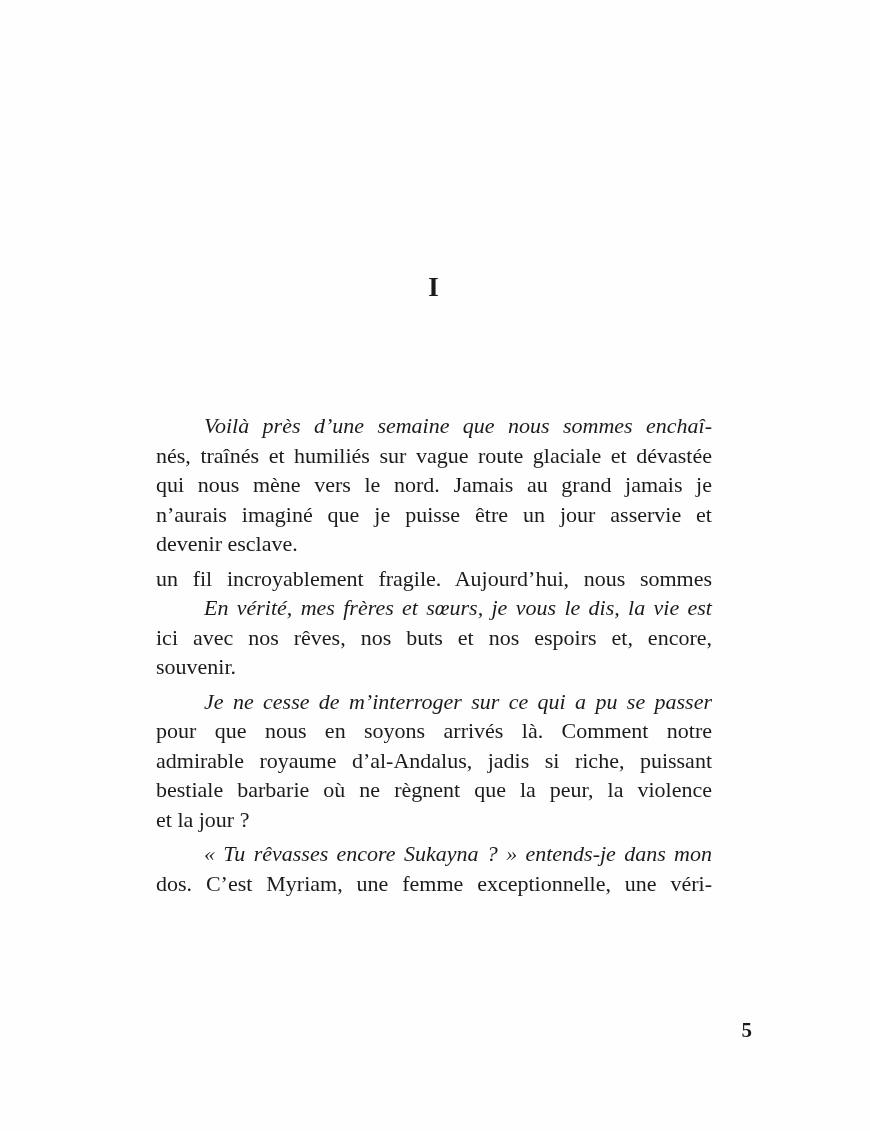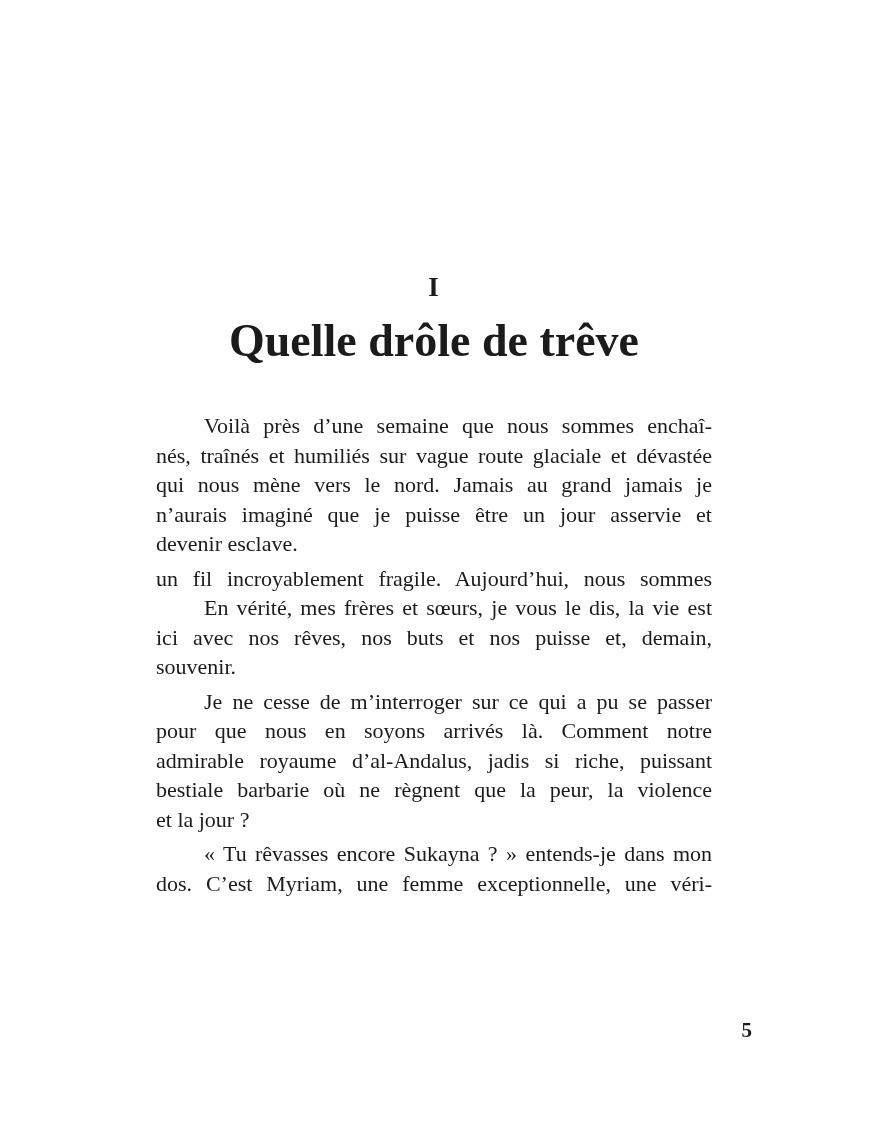--- a/index.html
+++ b/index.html
@@ -56,53 +56,53 @@
   .paragraph + .paragraph {
     margin-top: 5px;
   }
   .line {
     text-align: justify;
     text-align-last: justify;
     white-space: normal;
   }
   .line.indent {
     padding-left: 48px;
+    font-style: italic;
   }
   .line.para-end {
     text-align-last: left;
     font-family: Liberation Serif, serif;
   }
   .page-number {
     position: absolute;
     top: 1018px;
     left: 592px;
     width: 160px;
     text-align: right;
     font-size: 21px;
     font-weight: 700;
   }
 </style>
 </head>
 <body style="color: rgb(27, 27, 27);">
 
 <div class="page" style="background: rgb(254, 254, 254);">
   <div class="chapter-number">I</div>
-  <h1 class="chapter-title">Quelle drôle de trêve</h1>
   <div class="text-block">
       <div class="paragraph">
         <div class="line indent">Voilà près d’une semaine que nous sommes enchaî-</div>
         <div class="line">nés, traînés et humiliés sur vague route glaciale et dévastée</div>
         <div class="line">qui nous mène vers le nord. Jamais au grand jamais je</div>
         <div class="line">n’aurais imaginé que je puisse être un jour asservie et</div>
         <div class="line para-end">devenir esclave.</div>
       </div>
       <div class="paragraph">
         <div class="line">un fil incroyablement fragile. Aujourd’hui, nous sommes</div>
         <div class="line indent">En vérité, mes frères et sœurs, je vous le dis, la vie est</div>
-        <div class="line">ici avec nos rêves, nos buts et nos puisse et, demain,</div>
+        <div class="line">ici avec nos rêves, nos buts et nos espoirs et, encore,</div>
         <div class="line para-end">souvenir.</div>
       </div>
       <div class="paragraph">
         <div class="line indent">Je ne cesse de m’interroger sur ce qui a pu se passer</div>
         <div class="line">pour que nous en soyons arrivés là. Comment notre</div>
         <div class="line">admirable royaume d’al-Andalus, jadis si riche, puissant</div>
         <div class="line">bestiale barbarie où ne règnent que la peur, la violence</div>
         <div class="line para-end">et la jour ?</div>
       </div>
       <div class="paragraph">

